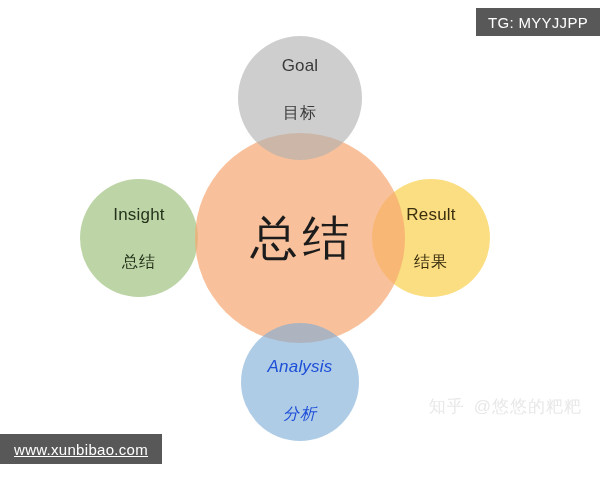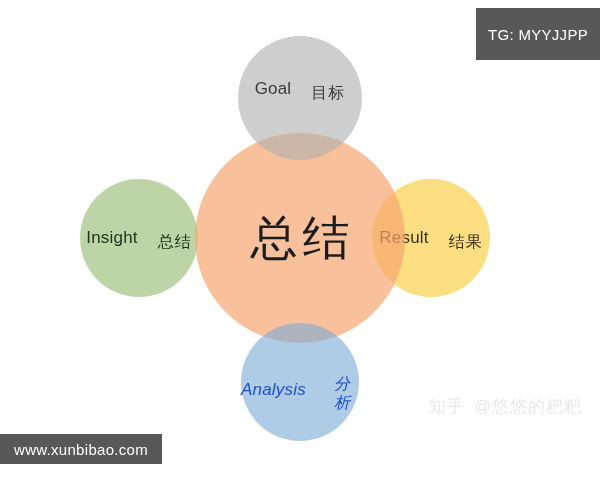--- a/index.html
+++ b/index.html
@@ -19,21 +19,21 @@
     width: 600px;
     height: 480px;
     background: #ffffff;
   }
 
   
   .circle {
     position: absolute;
     border-radius: 50%;
     display: flex;
-    flex-direction: row;
+    flex-direction: column;
     align-items: center;
     justify-content: center;
     box-sizing: border-box;
     text-align: center;
     gap: 20px;
   }
 
   .satellite {
     width: 118px;
     height: 118px;
@@ -129,28 +129,29 @@
     letter-spacing: 0.3px;
     display: flex;
     align-items: center;
     justify-content: center;
     z-index: 10;
   }
   #badge-tg {
     right: 0px;
     top: 8px;
     height: 28px;
-    padding: 12px 12px;
+    padding: 0 12px;
   }
   #badge-site {
     left: 0px;
     bottom: 16px;
     height: 30px;
     padding: 0 14px;
     font-size: 15px;
+    text-decoration: underline;
   }
 
   
   #watermark-zhihu {
     position: absolute;
     right: 18px;
     bottom: 62px;
     color: #e8e8e8;
     font-size: 17px;
     letter-spacing: 1px;

